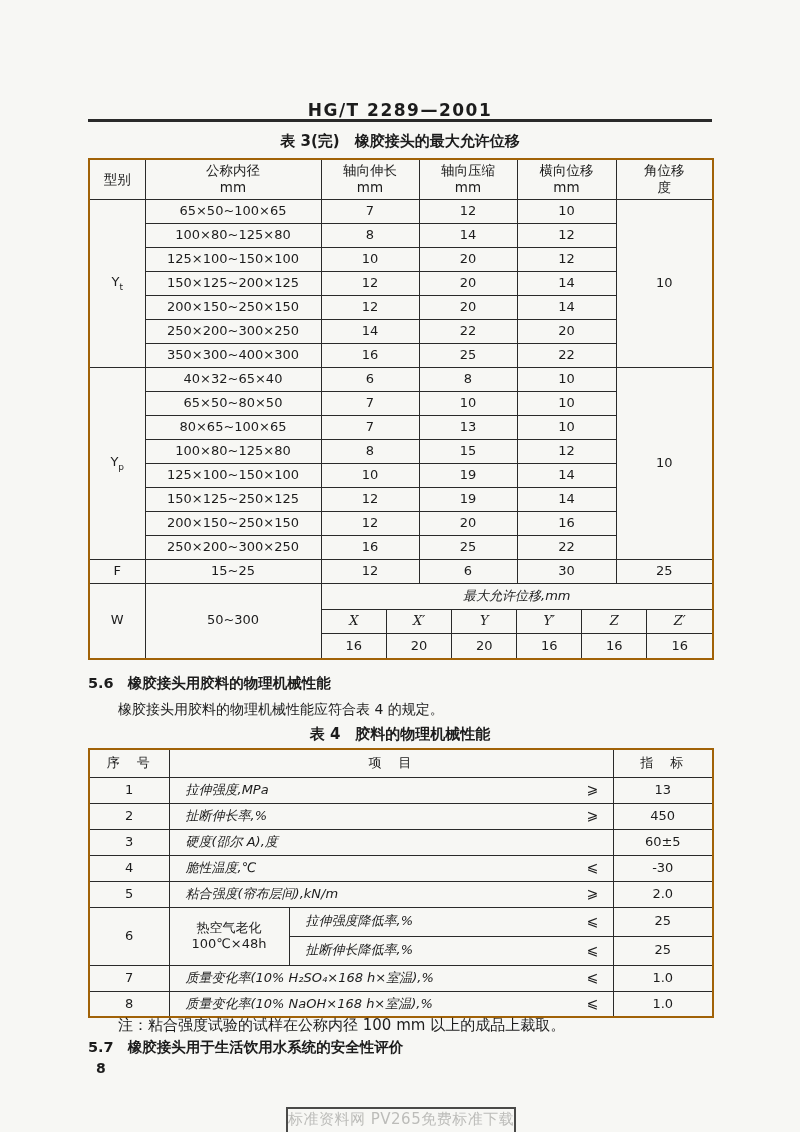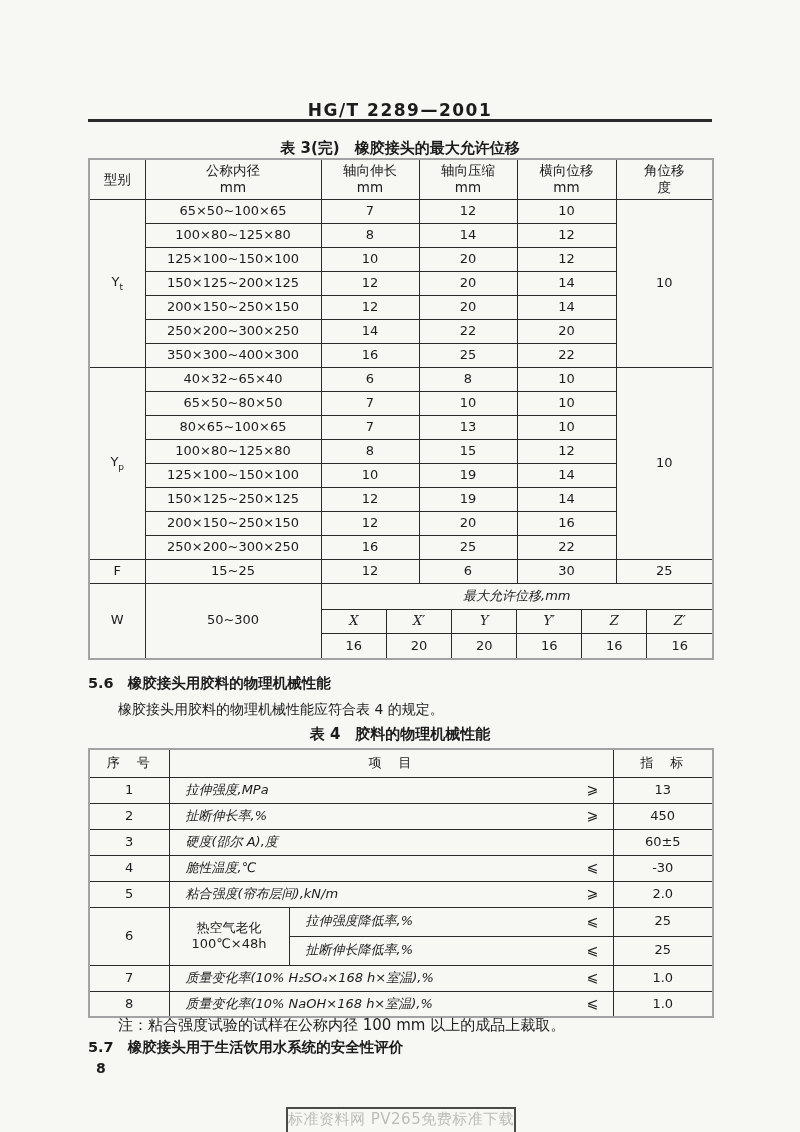--- a/index.html
+++ b/index.html
@@ -28,27 +28,27 @@
   .header-rule {
     position:absolute; top:119px; left:0;
     width:624px; height:3px;
     background:#2a2a2a;
   }
   .tbl-title {
     position:absolute; left:0; width:624px;
     text-align:center;
     font-weight:700; font-size:15px;
   }
-  .t3-title { top:139px; }
+  .t3-title { top:132px; }
   .t4-title { top:725px; }
 
   table { border-collapse:collapse; table-layout:fixed; }
   .t3, .t4 {
     position:absolute; left:0; width:624px;
-    border:2px solid #a3a3a3;
+    border:2px solid #a16207;
   }
   .t3 { top:158px; }
   .t4 { top:748px; }
   .t3 td, .t4 td {
     border:1px solid #2a2a2a;
     text-align:center;
     vertical-align:middle;
     font-size:13px;
     padding:0;
     height:24px;

